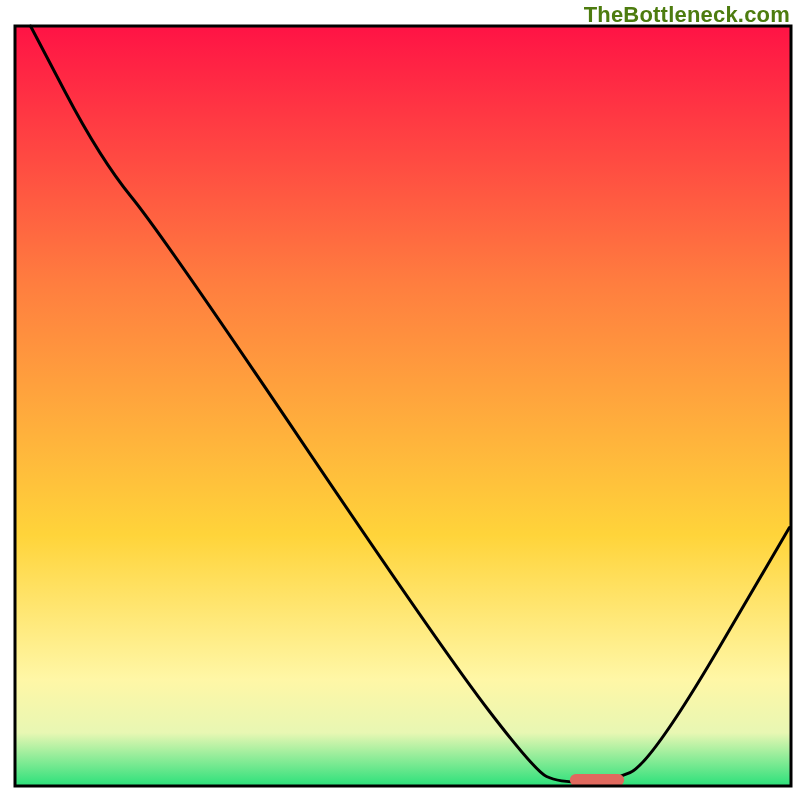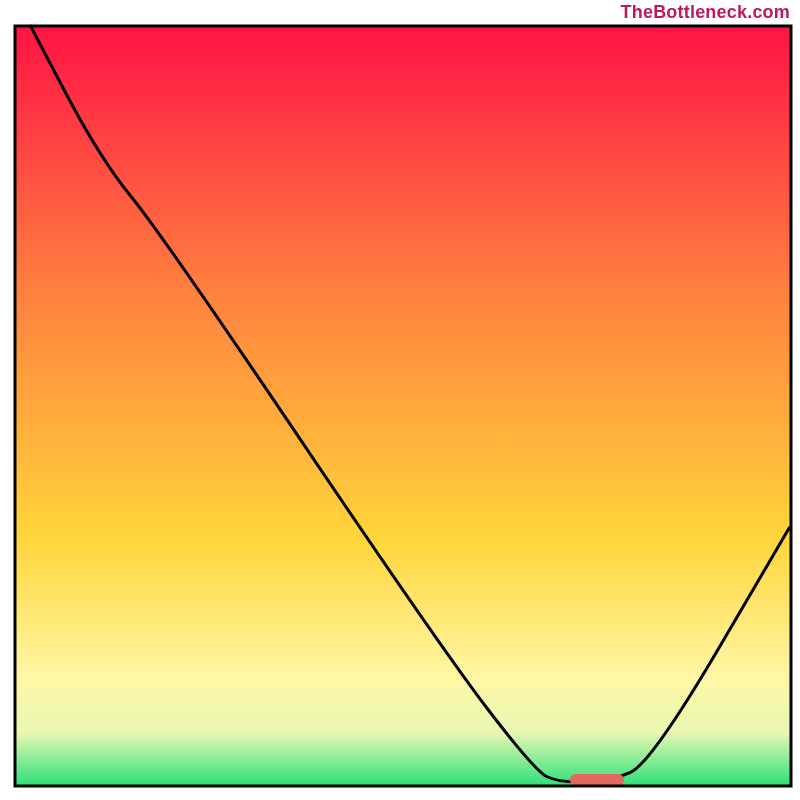--- a/index.html
+++ b/index.html
@@ -12,23 +12,23 @@
   }
   .stage {
     position: relative;
     width: 800px;
     height: 800px;
   }
   .watermark {
     position: absolute;
     top: 2px;
     right: 10px;
-    font-size: 18px;
+    font-size: 22px;
     font-weight: 600;
-    color: #be185d;
+    color: #4d7c0f;
     letter-spacing: 0.2px;
   }
   svg {
     position: absolute;
     left: 0;
     top: 0;
   }
 </style>
 </head>
 <body>

